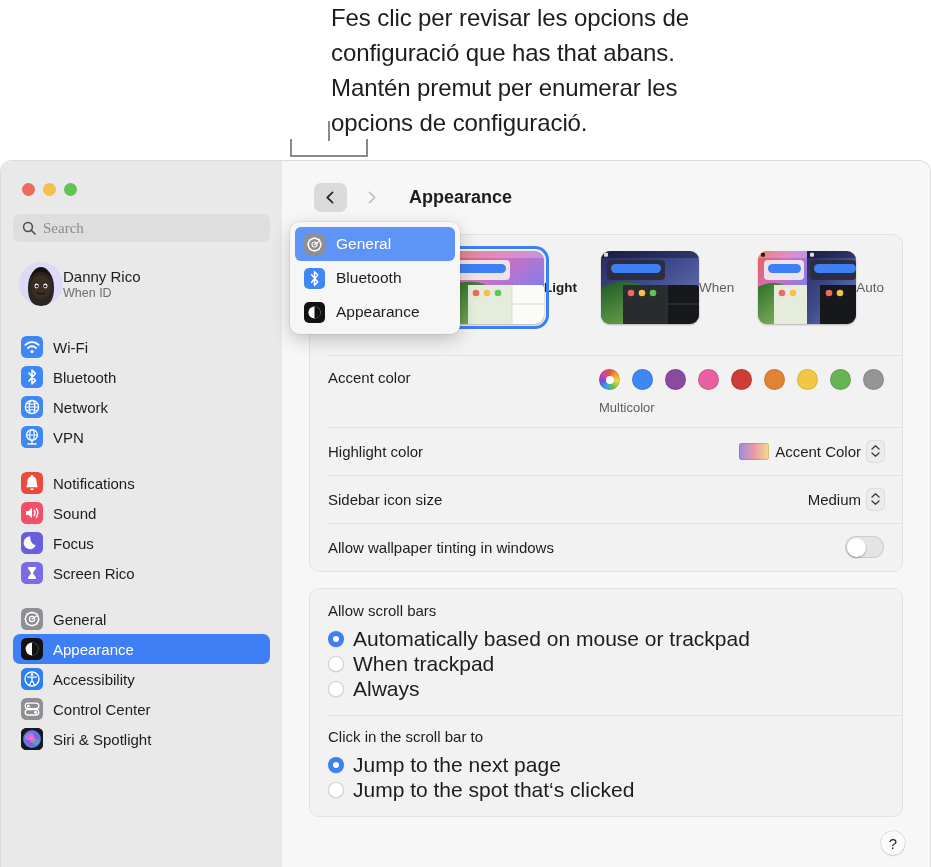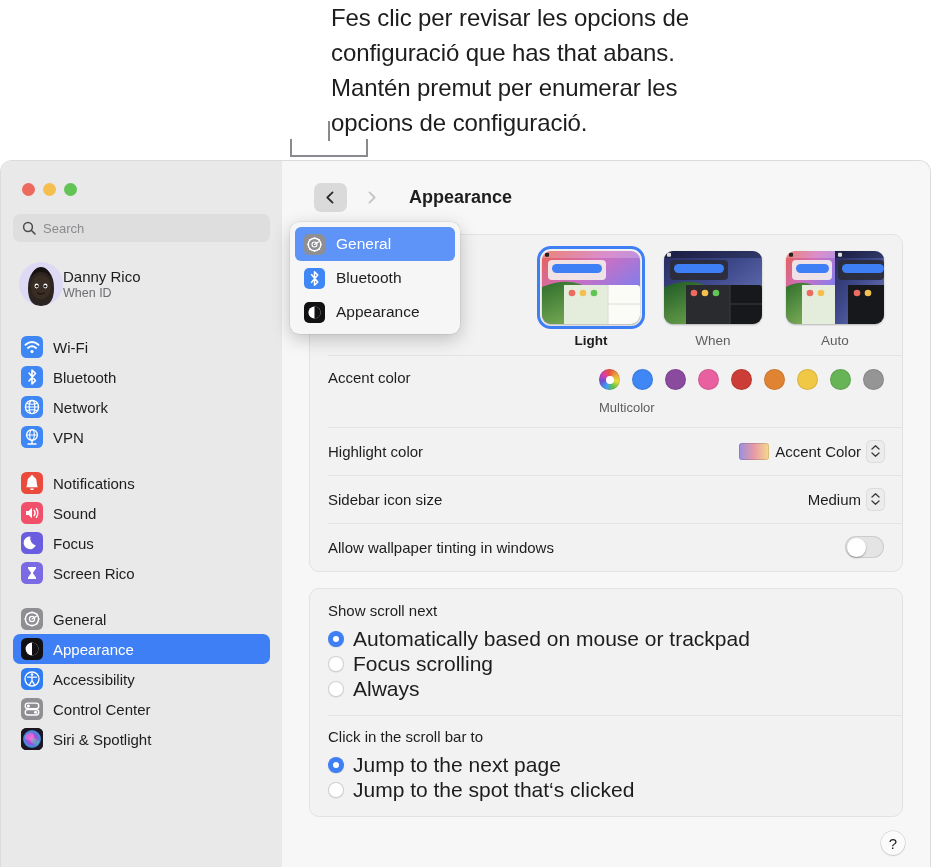--- a/index.html
+++ b/index.html
@@ -72,21 +72,21 @@
 
   .search-box {
     height: 28px;
     background: #dedede;
     border-radius: 7px;
     display: flex; align-items: center;
     padding: 0 9px; gap: 7px;
     margin-bottom: 16px;
   }
   .search-icon { width: 14px; height: 14px; flex: 0 0 14px; display:block; }
-  .search-placeholder { font-size: 13px; color: #8b8b8f; }
+  .search-placeholder { font-size: 15px; color: #8b8b8f; font-family: Liberation Serif, serif; }
 
   .account {
     display: flex; align-items: center; gap: 0;
     padding: 4px 0 4px 6px;
     margin-bottom: 22px;
     border-radius: 7px;
   }
   .avatar {
     width: 44px; height: 44px; border-radius: 50%;
     background: #ded9f4;
@@ -166,21 +166,21 @@
     content: "";
     position: absolute; left: 18px; right: 0; top: 0;
     height: 1px; background: #e3e3e3;
   }
   .row-label { font-size: 15px; color: #1d1d1f; flex: 0 0 auto; }
   .row-right { margin-left: auto; display: flex; align-items: center; gap: 8px; }
 
   
   .appearance-row { min-height: 120px; align-items: flex-start; padding-top: 16px; }
   .thumbs { margin-left: auto; display: flex; gap: 24px; }
-  .thumb-cell { display: flex; flex-direction: column; align-items: center; gap: 9px; cursor: default; }
+  .thumb-cell { display: flex; flex-direction: row; align-items: center; cursor: default; }
   .thumb {
     width: 98px; height: 73px; border-radius: 9px;
     overflow: hidden; position: relative;
     box-shadow: 0 1px 2px rgba(0,0,0,.25);
   }
   .thumb.sel { outline: 3.5px solid #3f7ff5; outline-offset: 2px; }
   .thumb-label { font-size: 13.5px; color: #5f5f62; }
   .thumb-label.sel { color: #1d1d1f; font-weight: bold; }
 
   
@@ -684,28 +684,28 @@
               <div class="toggle">
                 <span class="knob"></span>
               </div>
             </div>
           </div>
         </div>
 
         <div class="card">
 
           <div class="group-block">
-            <div class="group-title">Show scroll next</div>
+            <div class="group-title">Allow scroll bars</div>
             <div class="radio-row">
               <span class="radio on"></span>
               <span class="radio-label">Automatically based on mouse or trackpad</span>
             </div>
             <div class="radio-row">
               <span class="radio"></span>
-              <span class="radio-label">Focus scrolling</span>
+              <span class="radio-label">When trackpad</span>
             </div>
             <div class="radio-row">
               <span class="radio"></span>
               <span class="radio-label">Always</span>
             </div>
           </div>
 
           <div class="group-block">
             <div class="group-title">Click in the scroll bar to</div>
             <div class="radio-row">

